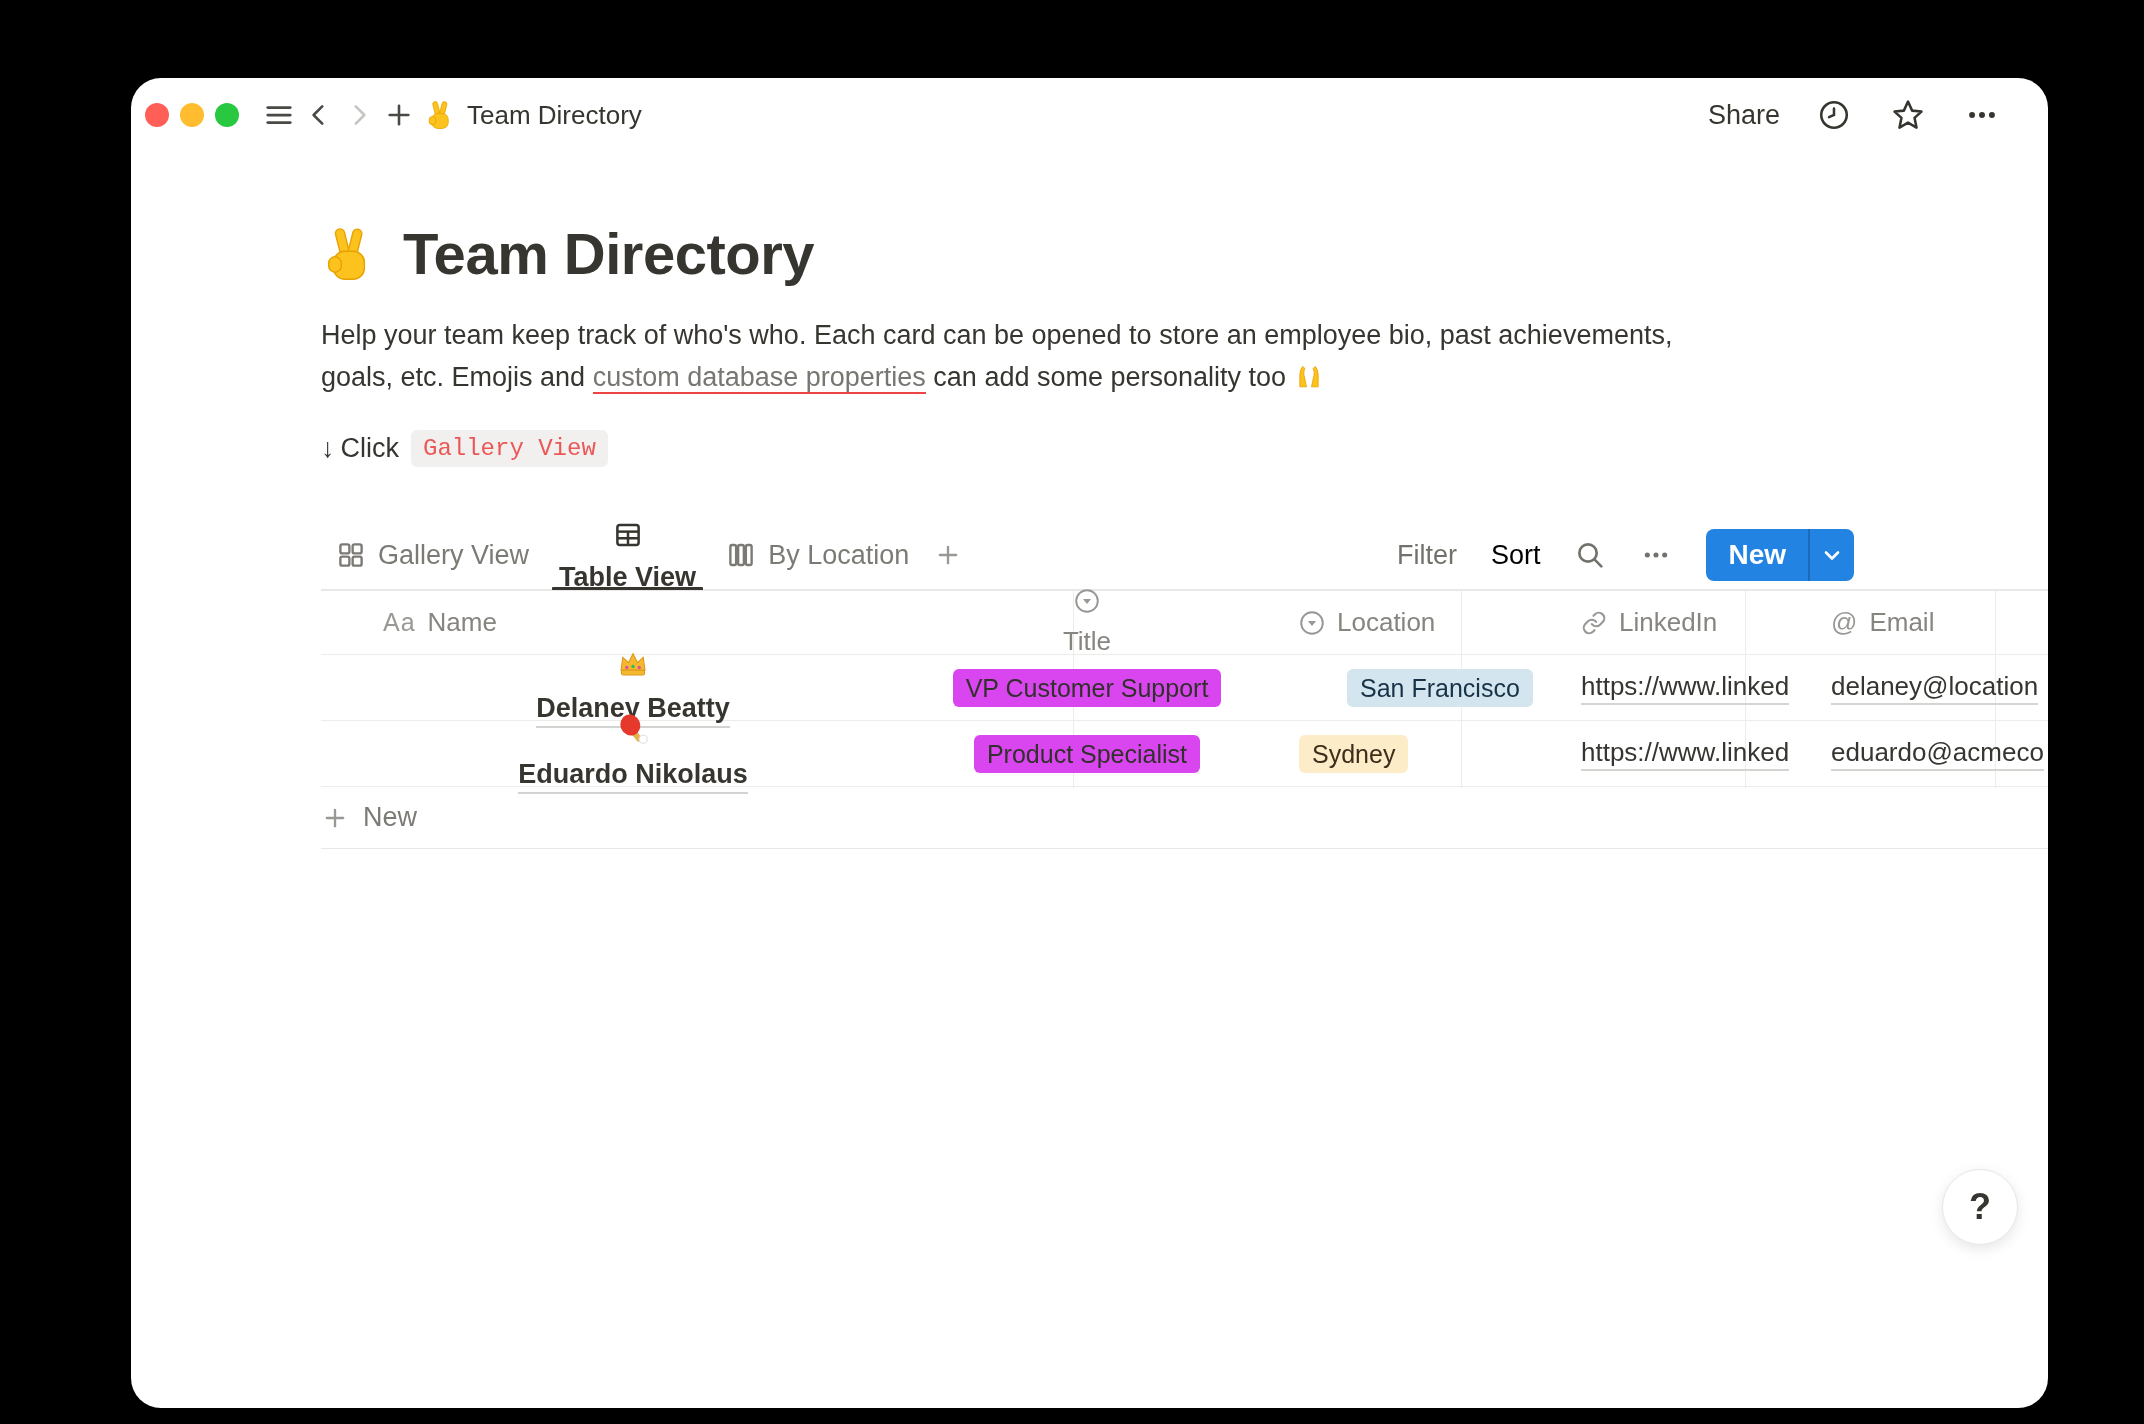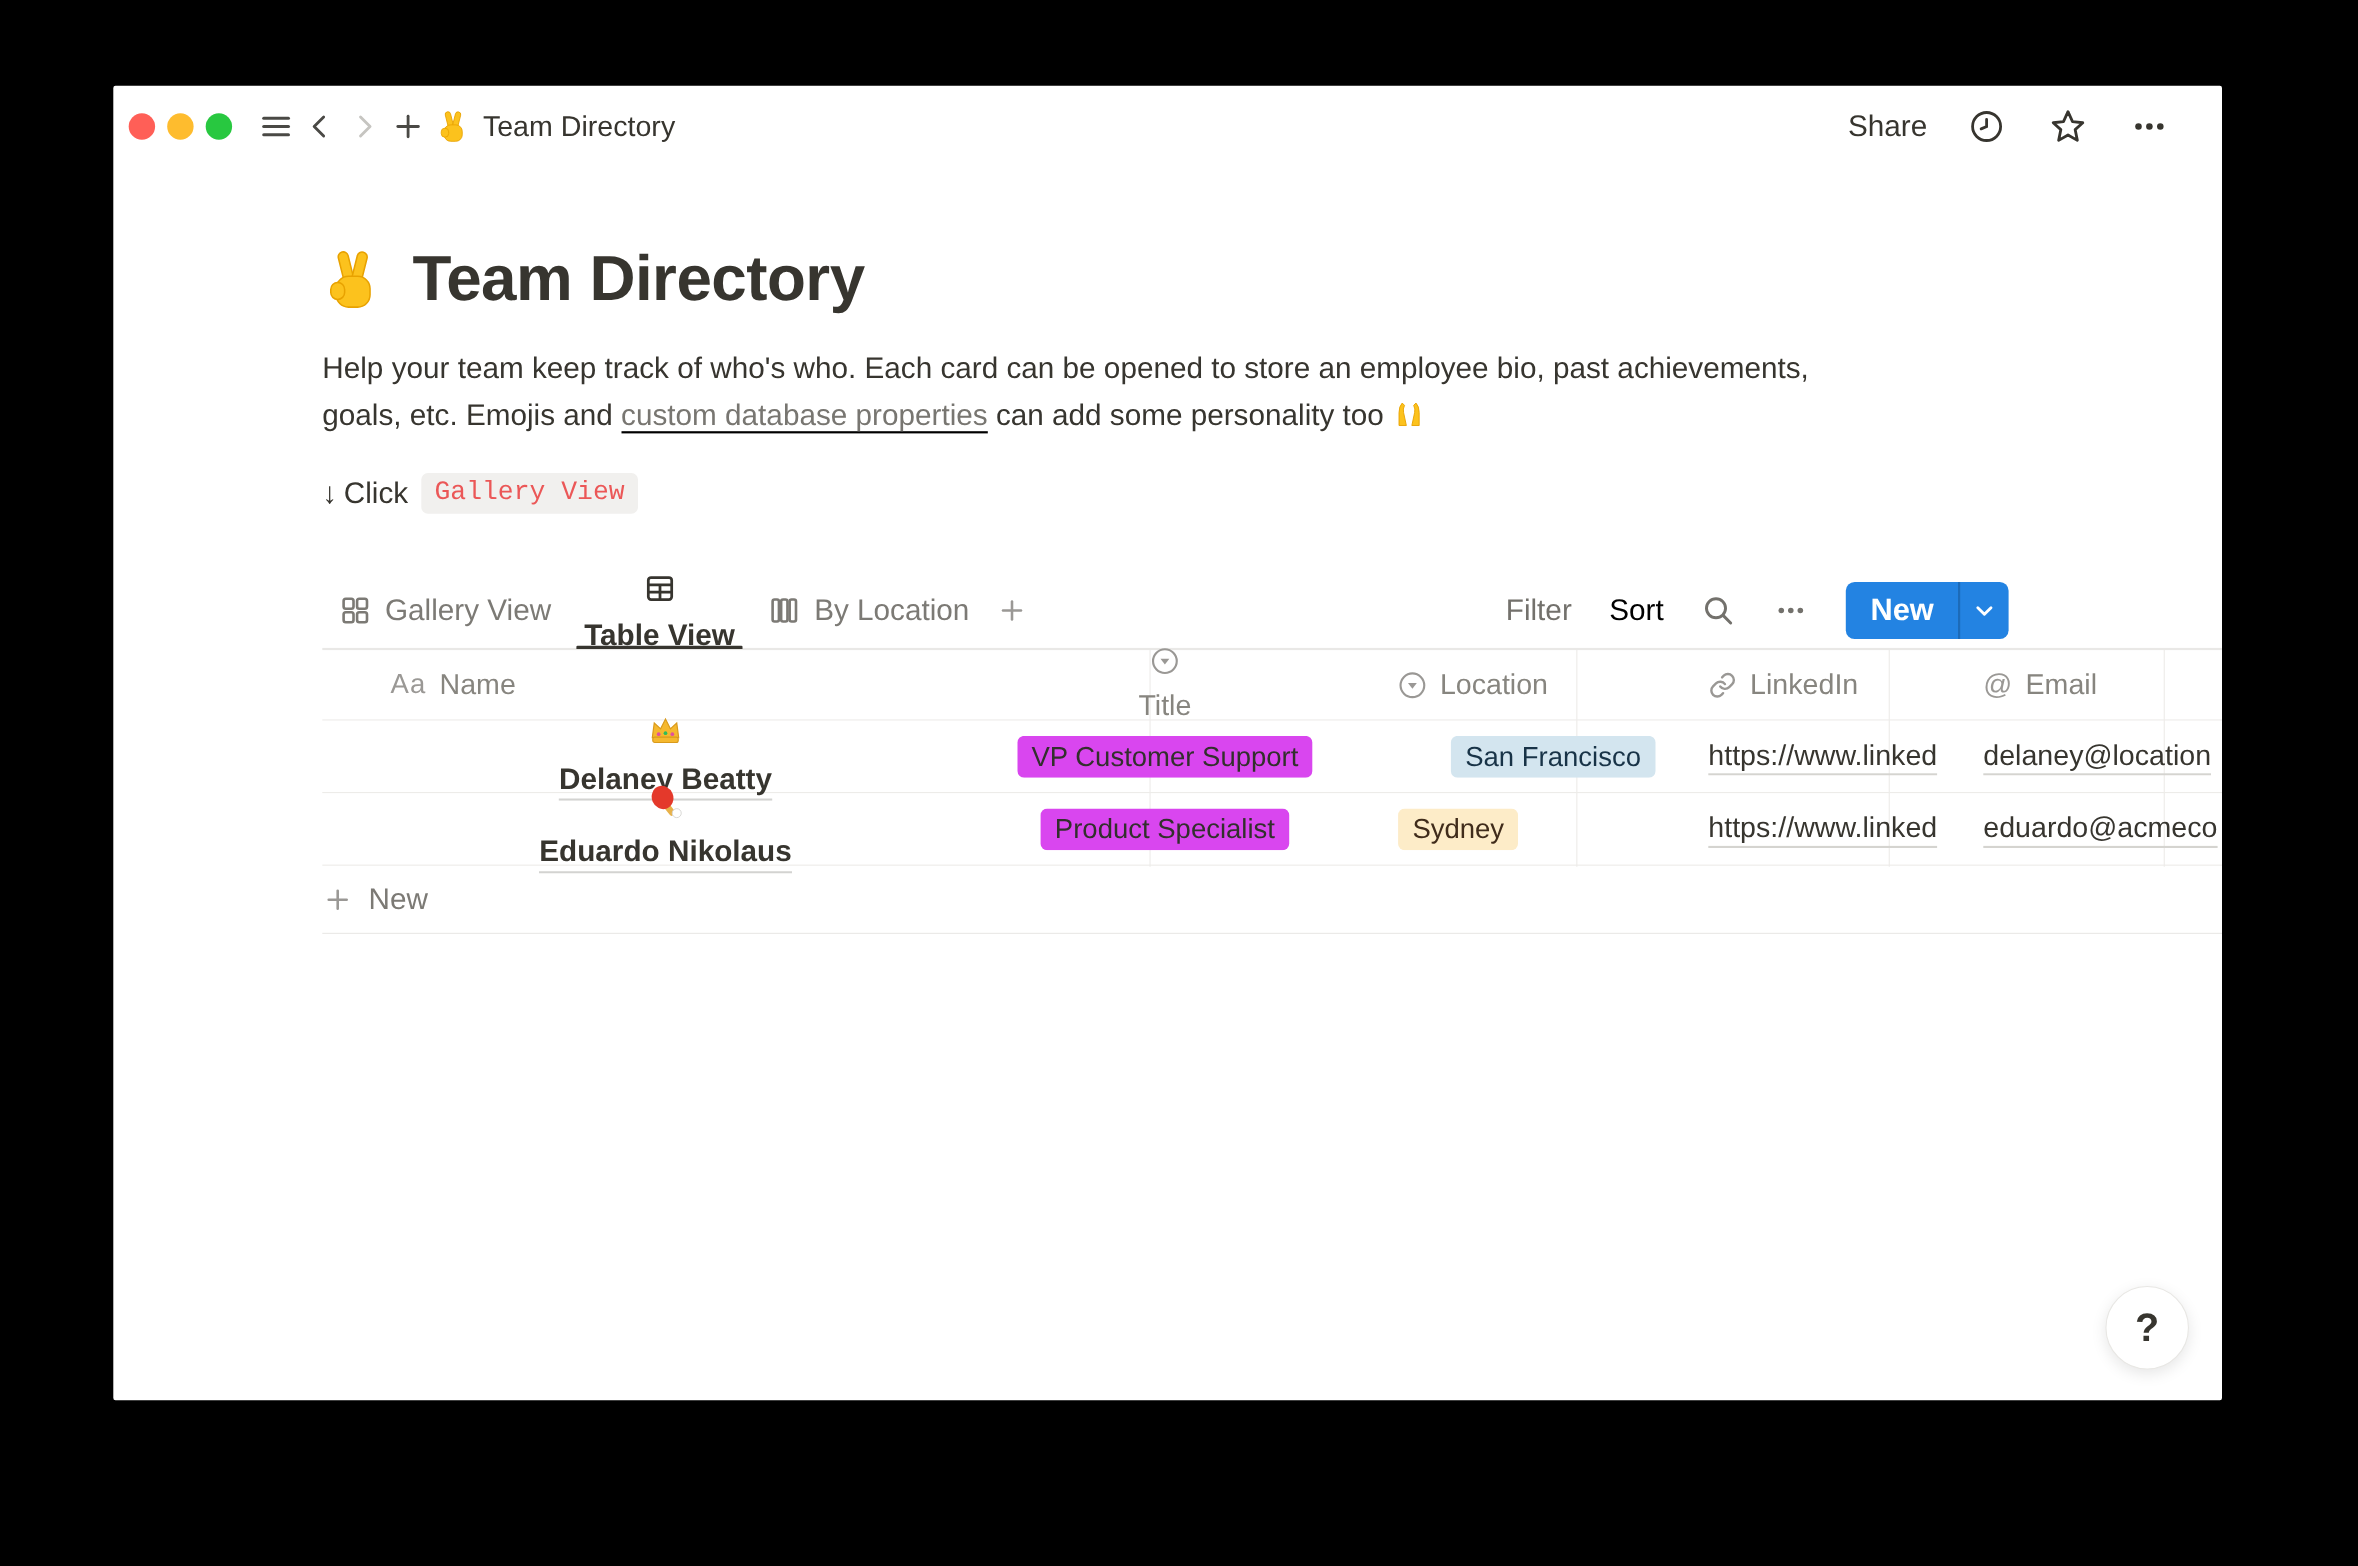--- a/index.html
+++ b/index.html
@@ -3,22 +3,22 @@
 <meta charset="utf-8">
 <style>
   html,body{margin:0;padding:0;}
   body{
     width:2144px;height:1424px;background:#000;
     font-family:"Liberation Sans", sans-serif;
     position:relative;overflow:hidden;
     -webkit-font-smoothing:antialiased;
   }
   .window{
-    position:absolute;left:103px;top:78px;width:1917px;height:1195px;
-    background:#fff;border-radius:2px;overflow:hidden;
+    position:absolute;left:131px;top:78px;width:1917px;height:1330px;
+    background:#fff;border-radius:30px;overflow:hidden;
     box-shadow:0 18px 60px rgba(0,0,0,.55);
   }
   
   .titlebar{
     position:absolute;top:0;left:0;right:0;height:74px;
     display:flex;align-items:center;padding:0 46px 0 14px;box-sizing:border-box;
   }
   .lights{display:flex;align-items:center;gap:11px;margin-right:20px;}
   .light{width:24px;height:24px;border-radius:50%;}
   .light.red{background:#FF5F57;}
@@ -32,21 +32,21 @@
   
   .page-title{
     position:absolute;left:190px;top:142px;display:flex;align-items:center;gap:26px;
   }
   .page-title-text{font-size:58px;font-weight:700;color:#37352F;letter-spacing:-.5px;}
   .description{
     position:absolute;left:190px;top:236px;width:1490px;
     font-size:27px;line-height:42px;color:#37352F;
   }
   .desc-line1{display:block;}
-  .inline-link{color:#787671;border-bottom:2px solid #000000;cursor:pointer;}
+  .inline-link{color:#787671;border-bottom:2px solid #ef4444;cursor:pointer;}
   .emoji-inline{display:inline-block;vertical-align:-5px;}
   .callout-line{
     position:absolute;left:190px;top:352px;
     font-size:27px;color:#37352F;display:flex;align-items:center;gap:6px;
   }
   .code-chip{
     font-family:"Liberation Mono", monospace;font-size:24px;color:#EB5757;
     background:#F1F0EE;border-radius:6px;padding:5px 12px;margin:0 6px;
   }
   

